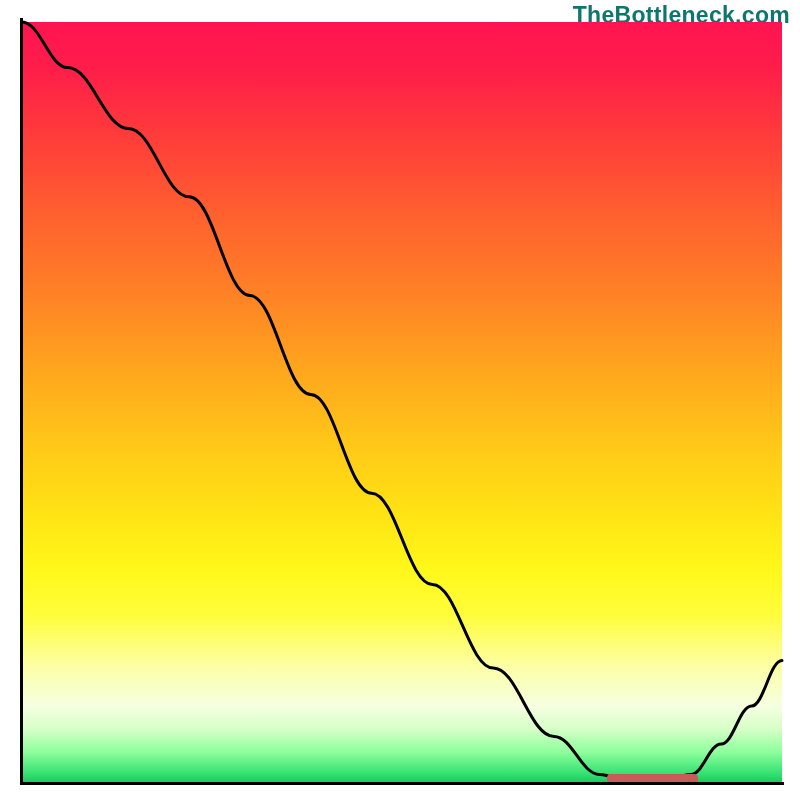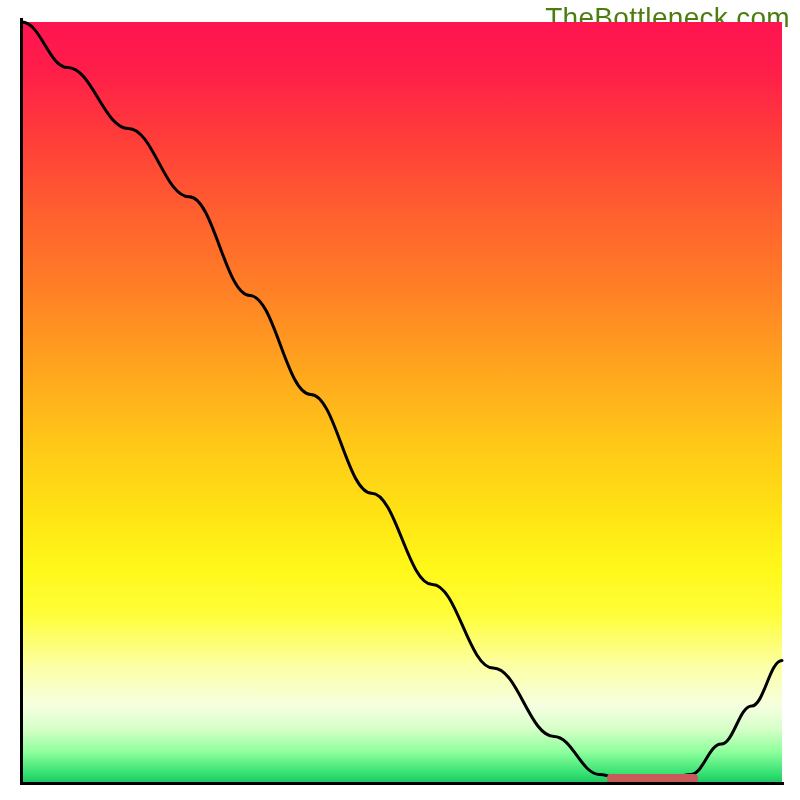--- a/index.html
+++ b/index.html
@@ -13,23 +13,23 @@
   }
   .container {
     position: relative;
     width: 800px;
     height: 800px;
   }
   .watermark {
     position: absolute;
     top: 2px;
     right: 10px;
-    font-size: 28px;
-    font-weight: normal;
-    color: #4d7c0f;
+    font-size: 23px;
+    font-weight: bold;
+    color: #0f766e;
     letter-spacing: 0.3px;
   }
   .plot-area {
     position: absolute;
     left: 22px;
     top: 22px;
     width: 760px;
     height: 760px;
   }
   .gradient-bg {

